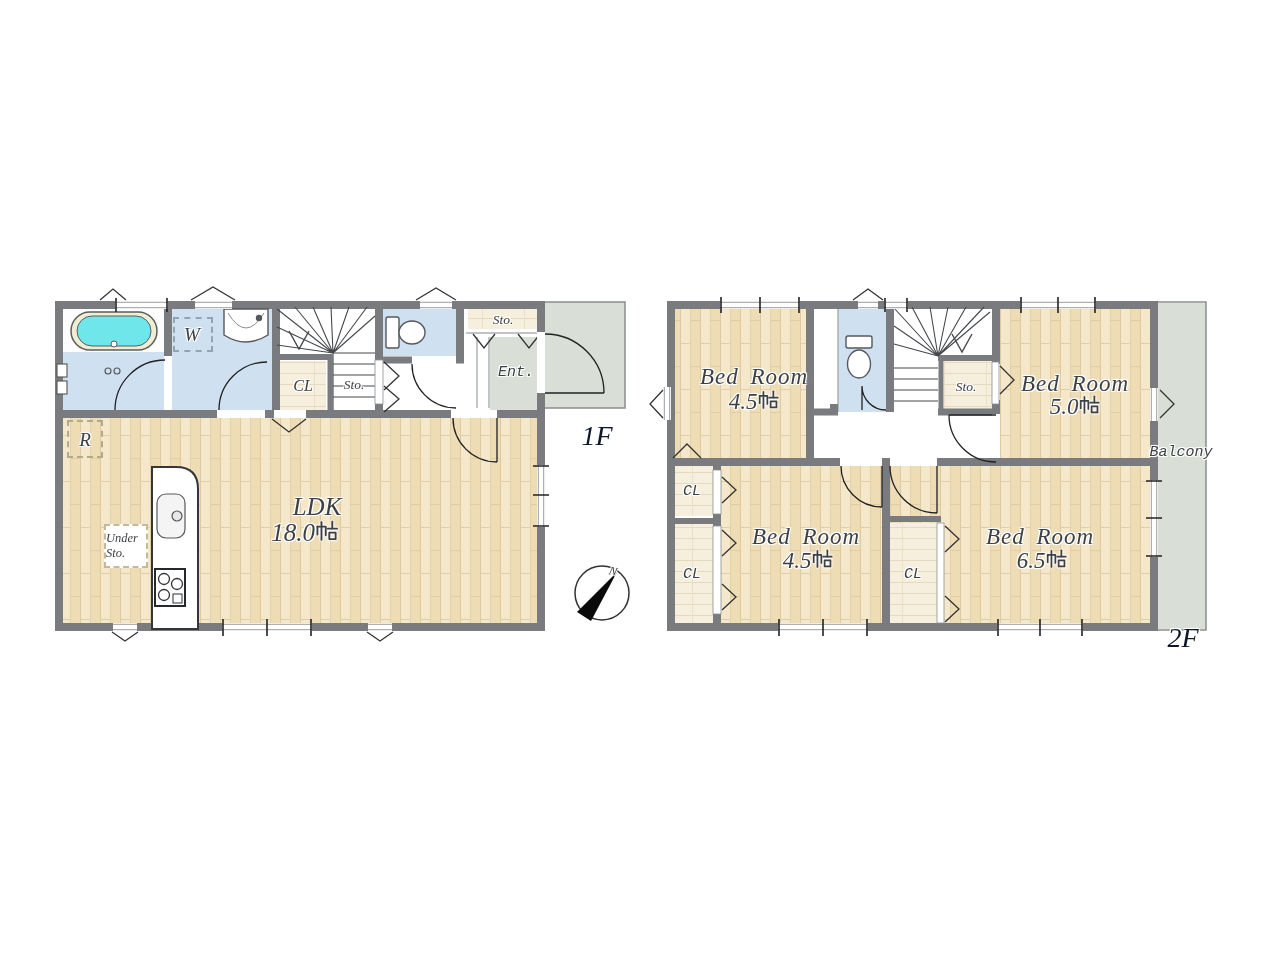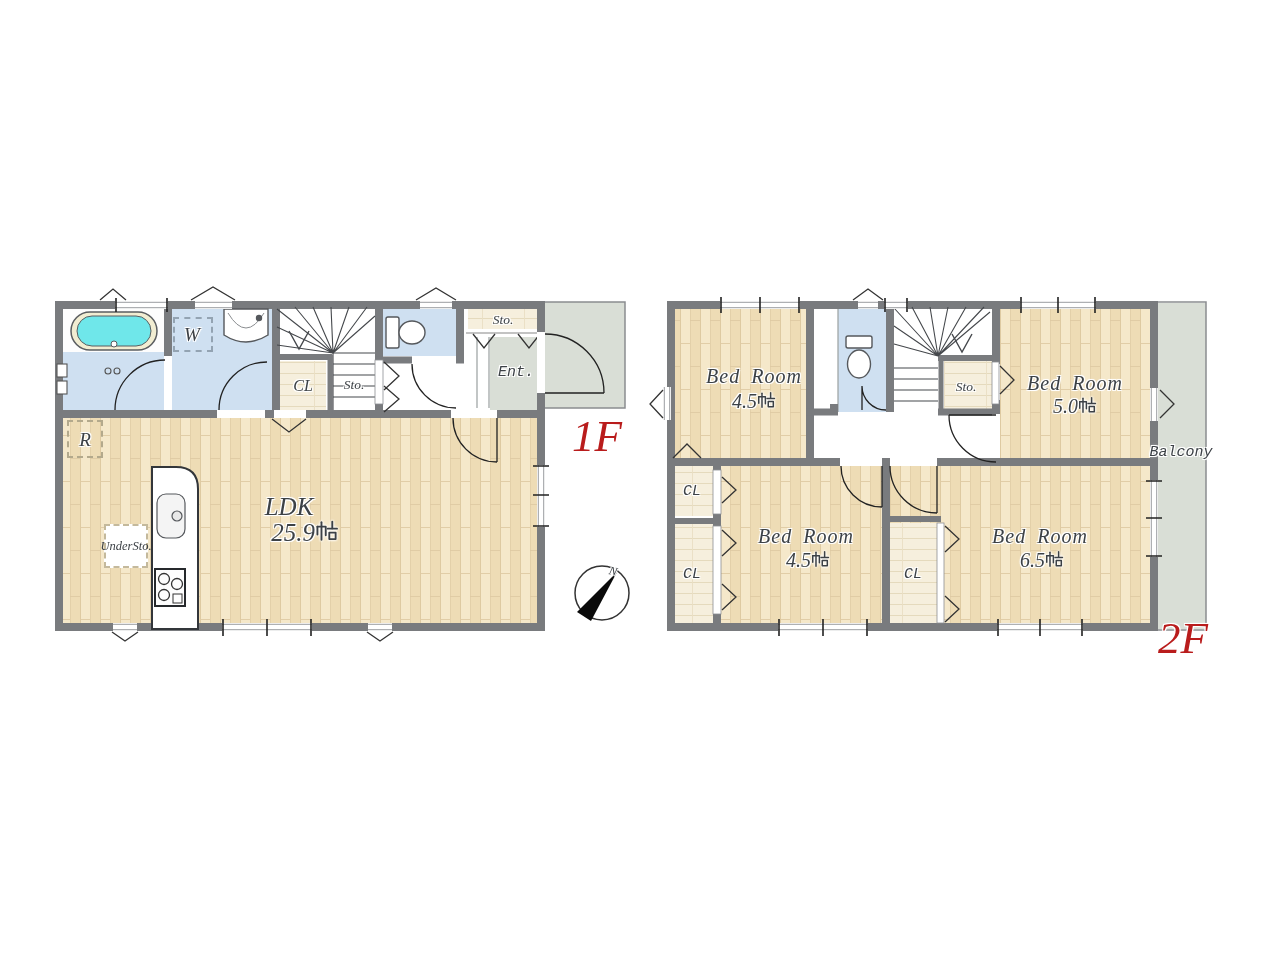--- a/index.html
+++ b/index.html
@@ -3,25 +3,25 @@
 <meta charset="utf-8">
 <style>
   html,body{margin:0;padding:0;background:#fff;}
   .canvas{position:relative;width:1280px;height:960px;background:#ffffff;overflow:hidden;
           font-family:"Liberation Serif","DejaVu Serif",serif;}
   .plan-svg{position:absolute;left:0;top:0;z-index:1;}
   .lbl{position:absolute;transform:translate(-50%,-50%);font-style:italic;color:#3c4146;
        white-space:nowrap;z-index:5;line-height:1;
        text-shadow:-1px -1px 0 #fff,1px -1px 0 #fff,-1px 1px 0 #fff,1px 1px 0 #fff,0 0 3px #fff;}
   .s12{font-size:12px;} .s13{font-size:13.5px;} .s15{font-size:15px;font-family:Liberation Mono, monospace;} .s16{font-size:16px;}
-  .s19{font-size:19px;} .s21{font-size:20px;text-align:center;} .s25{font-size:25px;} .s44{font-size:45px;color:#b91c1c;}
+  .s19{font-size:19px;} .s21{font-size:23px;text-align:center;} .s25{font-size:25px;} .s44{font-size:28px;color:#0f172a;}
   .rname{letter-spacing:1px;word-spacing:5px;}
   .dashbox{position:absolute;border:2px dashed #a9a9a0;z-index:4;box-sizing:border-box;}
   .ubox{position:absolute;left:104px;top:524px;width:44px;height:44px;background:#fff;
-        border:2px dashed #c4b99c;z-index:4;display:flex;flex-direction:row;align-items:center;
+        border:2px dashed #c4b99c;z-index:4;display:flex;flex-direction:column;align-items:flex-start;
         justify-content:center;font-style:italic;font-size:12.5px;color:#3c4146;line-height:1.2;box-sizing:border-box;}
   .jou{display:inline-block;width:0.95em;height:0.95em;vertical-align:-0.08em;color:#3c4146;
        filter:drop-shadow(0 0 1px #fff) drop-shadow(0 0 1px #fff);}
   .nmark{transform:translate(-50%,-50%) rotate(14deg);}
 </style>
 </head>
 <body>
 
 <div class="canvas">
 
@@ -313,23 +313,23 @@
 <div class="lbl s15" style="left:516px;top:372px;">Ent.</div>
 
 <div class="dashbox" style="left:67px;top:420px;width:36px;height:38px;border-color:#b3a98c;"></div>
 <div class="lbl s19" style="left:85px;top:439px;">R</div>
 
 <div class="ubox">
   <span>Under</span>
   <span>Sto.</span>
 </div>
 
-<div class="lbl s25" style="left:289px;top:506px;">LDK</div>
+<div class="lbl s25" style="left:317px;top:506px;">LDK</div>
 <div class="lbl s25" style="left:305px;top:532px;">
-  <span>25.9</span><svg class="jou" viewBox="0 0 24 24">
+  <span>18.0</span><svg class="jou" viewBox="0 0 24 24">
         <use href="#jouGlyph"></use>
       </svg>
 </div>
 
 <div class="lbl s44" style="left:597px;top:436px;">1F</div>
 
 <div class="lbl s21 rname" style="left:754px;top:376px;">Bed Room</div>
 <div class="lbl s21" style="left:754px;top:401px;">
   <span>4.5</span><svg class="jou" viewBox="0 0 24 24">
         <use href="#jouGlyph"></use>

